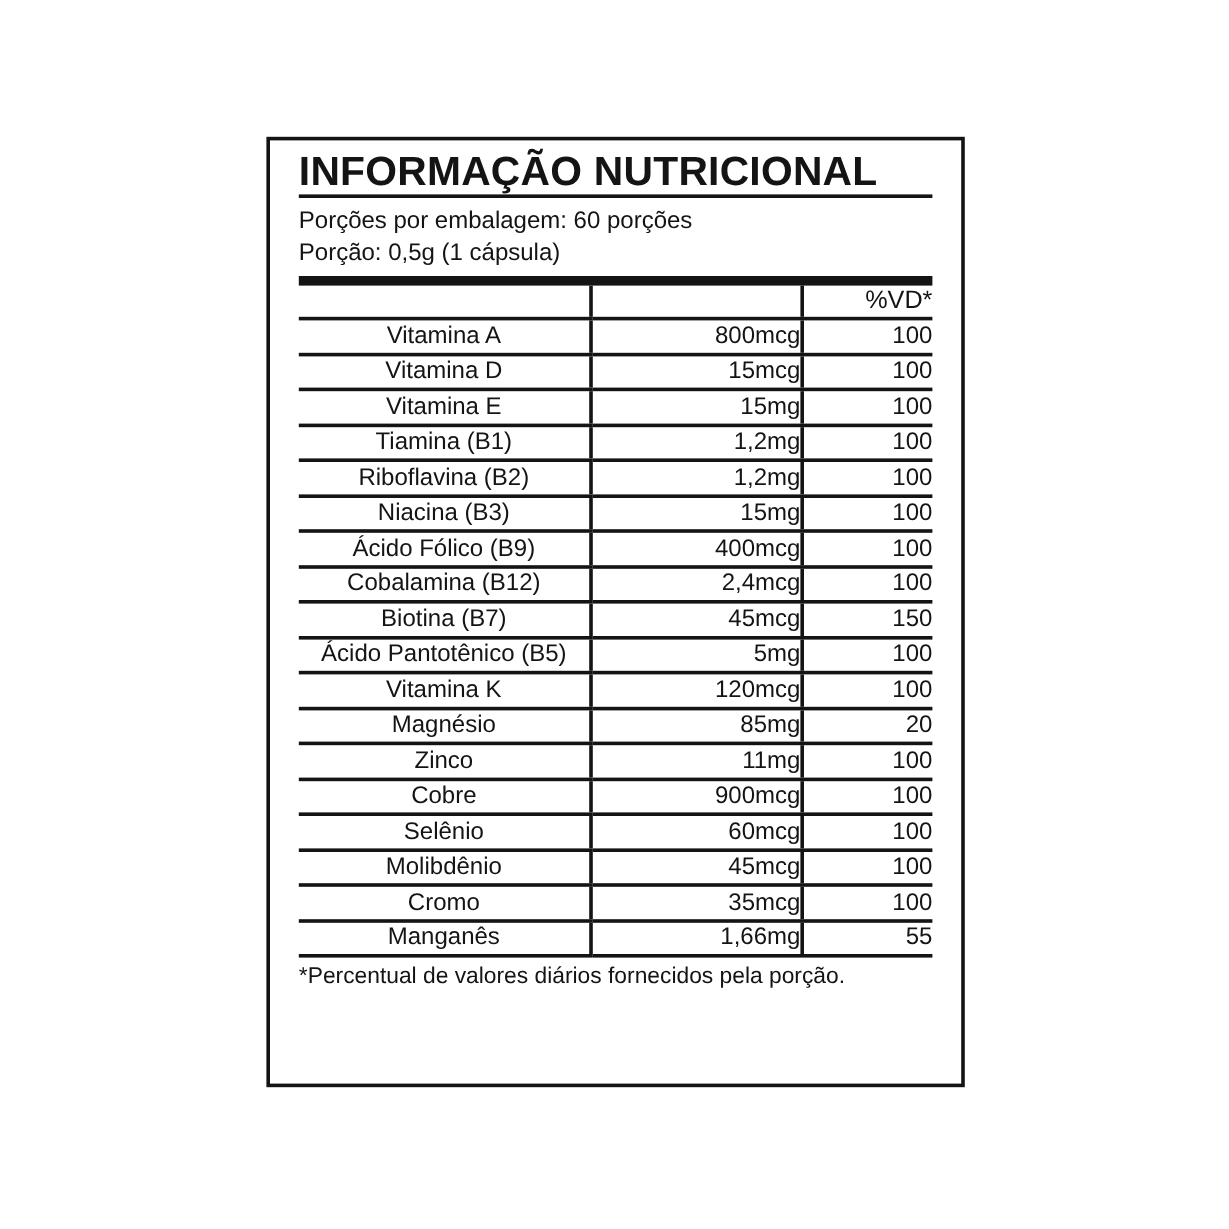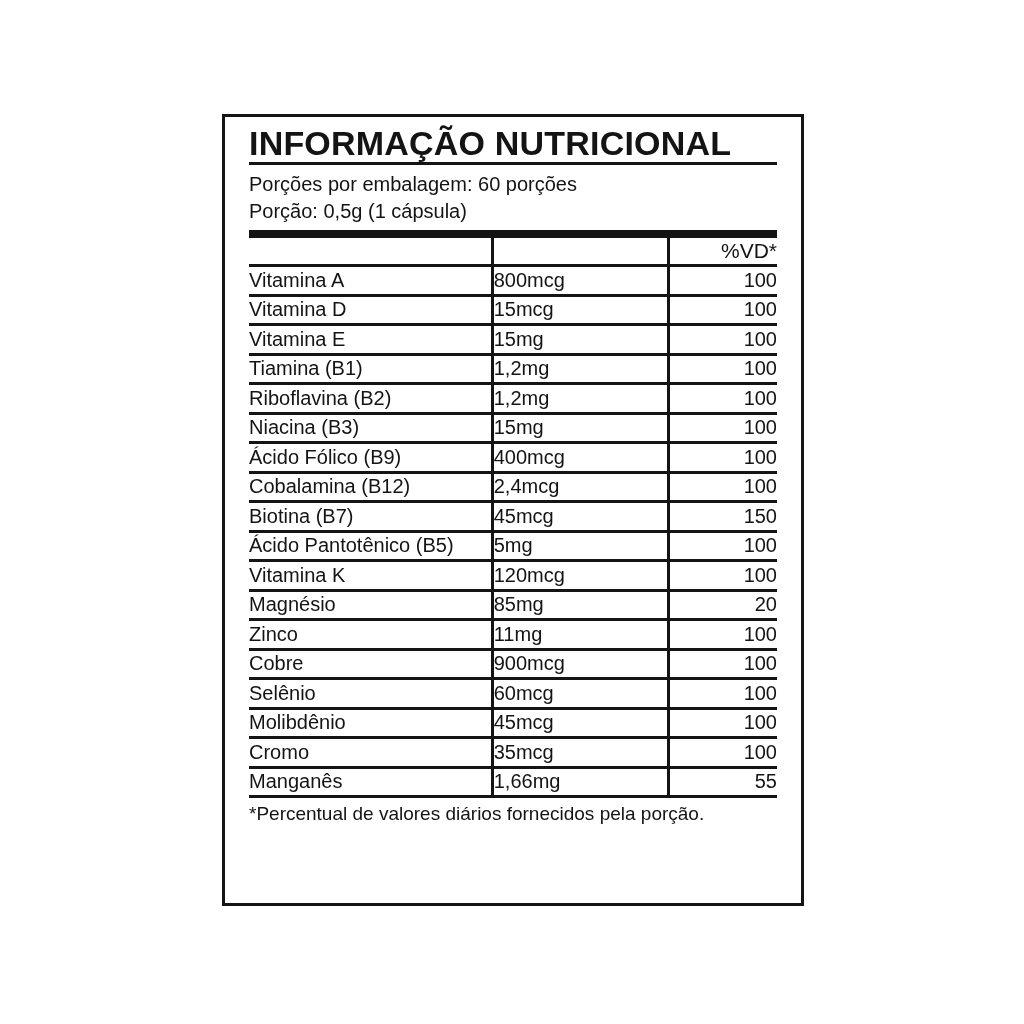--- a/index.html
+++ b/index.html
@@ -64,22 +64,22 @@
   table.nutrients th {
     height: 26px;
     font-size: 21px;
     border-bottom: 3px solid #141414;
   }
   table.nutrients td {
     height: 26.5px;
     font-size: 20px;
     border-bottom: 3px solid #141414;
   }
-  .col-name   { width: 46.3%; text-align: left; padding-left: 4px; }
-  .col-amount { width: 33.2%; text-align: left; border-left: 3px solid #141414; }
+  .col-name   { width: 46.3%; text-align: center; padding-left: 4px; }
+  .col-amount { width: 33.2%; text-align: right; border-left: 3px solid #141414; }
   .col-dv     { width: 20.5%; text-align: right; border-left: 3px solid #141414; }
   .footnote {
     margin-top: 4px;
     font-size: 19px;
     line-height: 24px;
   }
 </style>
 </head>
 <body>
 

